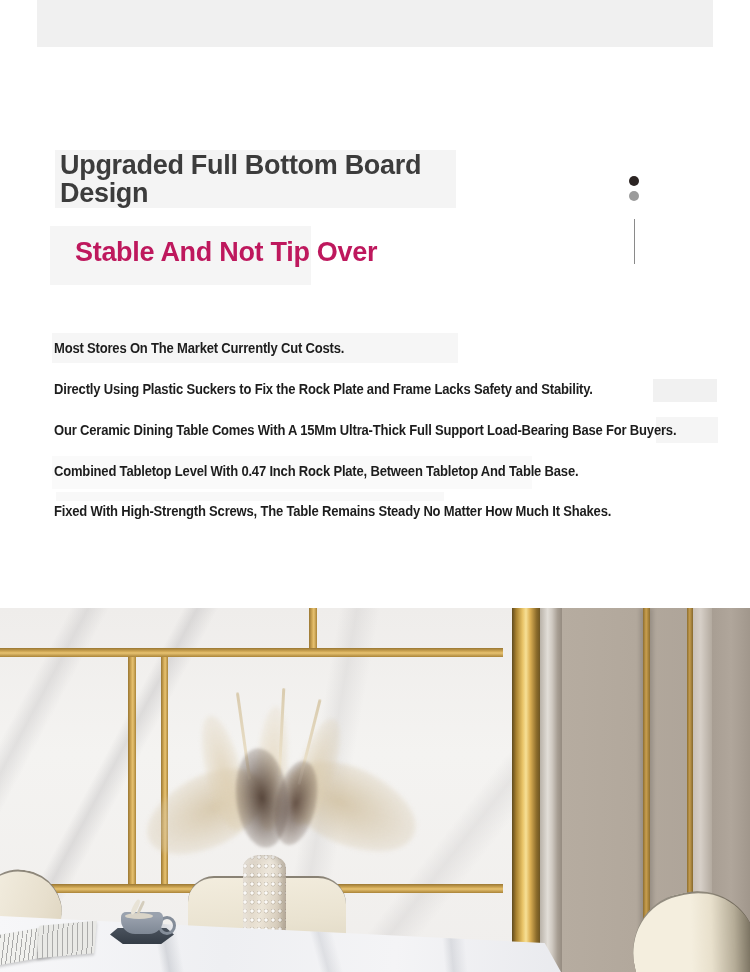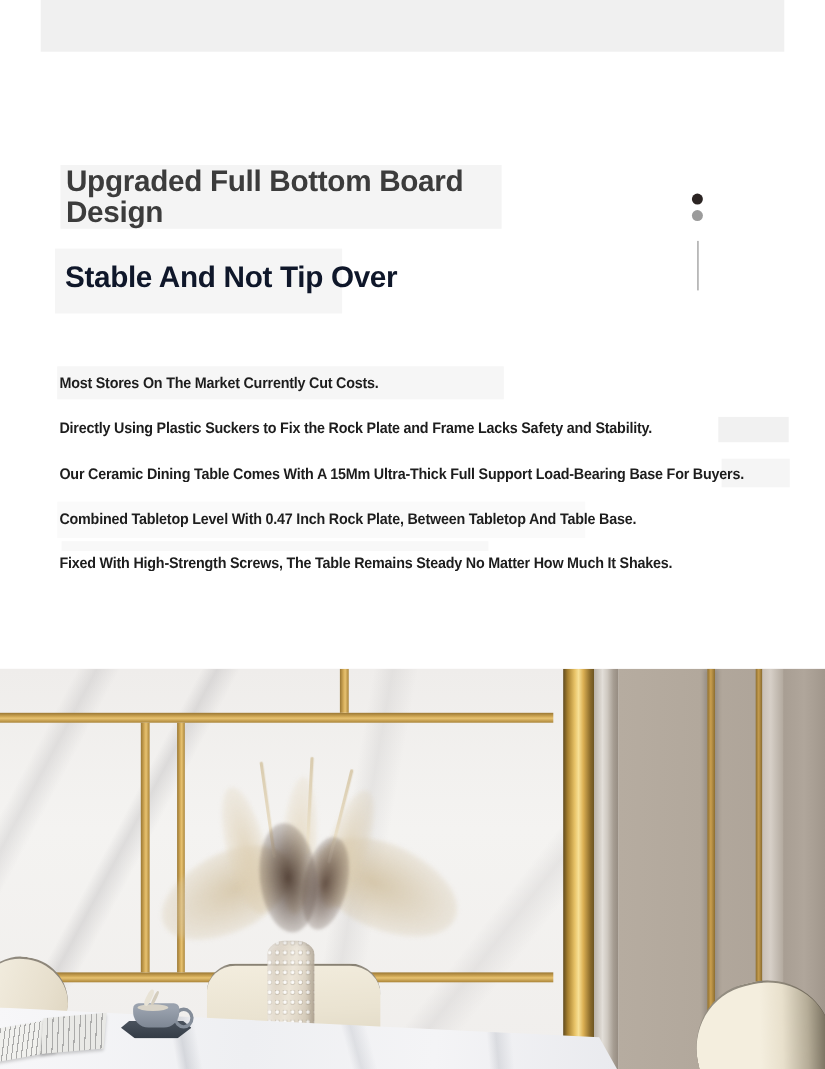--- a/index.html
+++ b/index.html
@@ -16,22 +16,22 @@
   .hl-h2{left:50px;top:226px;width:261px;height:59px;background:#f5f5f5;}
   .hl-p1{left:52px;top:333px;width:406px;height:30px;background:#f6f6f6;}
   .hl-p2{left:653px;top:379px;width:64px;height:23px;background:#f1f1f1;}
   .hl-p3{left:656px;top:417px;width:62px;height:26px;background:#f5f5f5;}
   .hl-p4{left:52px;top:456px;width:480px;height:33px;background:#fafafa;}
   .hl-p5{left:56px;top:492px;width:388px;height:9px;background:#f8f8f8;}
 
   
   .h1{left:60px;top:151px;width:420px;font-size:27px;line-height:28px;font-weight:bold;
       color:#3c3c3c;letter-spacing:-0.3px;}
-  .h2{left:59px;top:238px;width:420px;font-size:27px;line-height:28px;font-weight:bold;
-      color:#0f172a;letter-spacing:-0.3px;}
+  .h2{left:75px;top:238px;width:420px;font-size:27px;line-height:28px;font-weight:bold;
+      color:#be185d;letter-spacing:-0.3px;}
 
   
   .dot{width:10px;height:10px;border-radius:50%;}
   .dot-dark{left:629px;top:176px;background:#2b2423;}
   .dot-gray{left:629px;top:191px;background:#9b9b9b;}
   .vline{left:634px;top:219px;width:1px;height:45px;background:#8a8a8a;}
 
   
   .para{left:54px;font-size:14px;font-weight:700;color:#1d1d1d;white-space:nowrap;
         letter-spacing:-0.2px;transform:scaleX(.93);transform-origin:0 50%;line-height:16px;}

